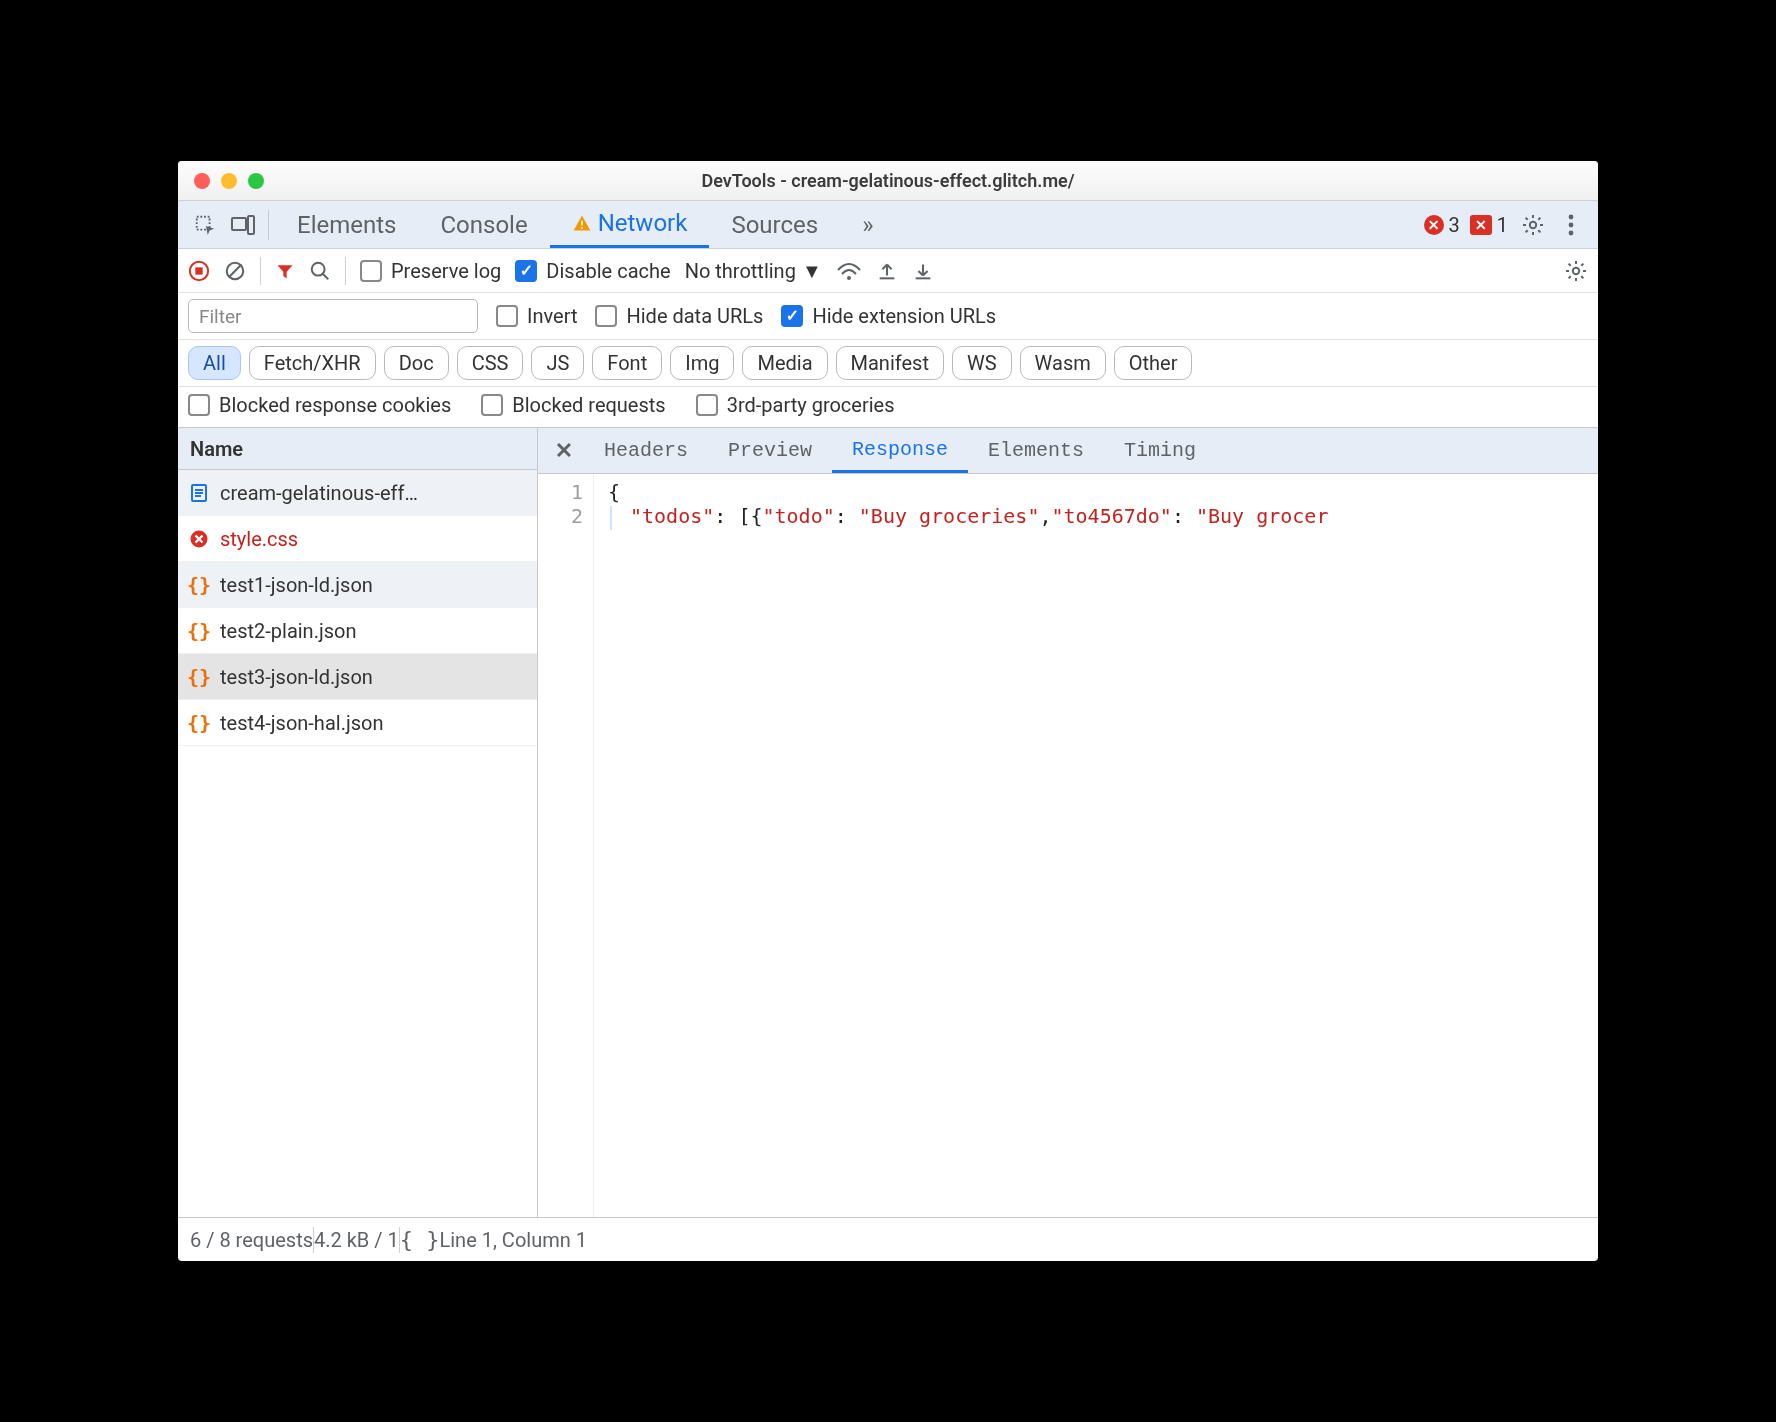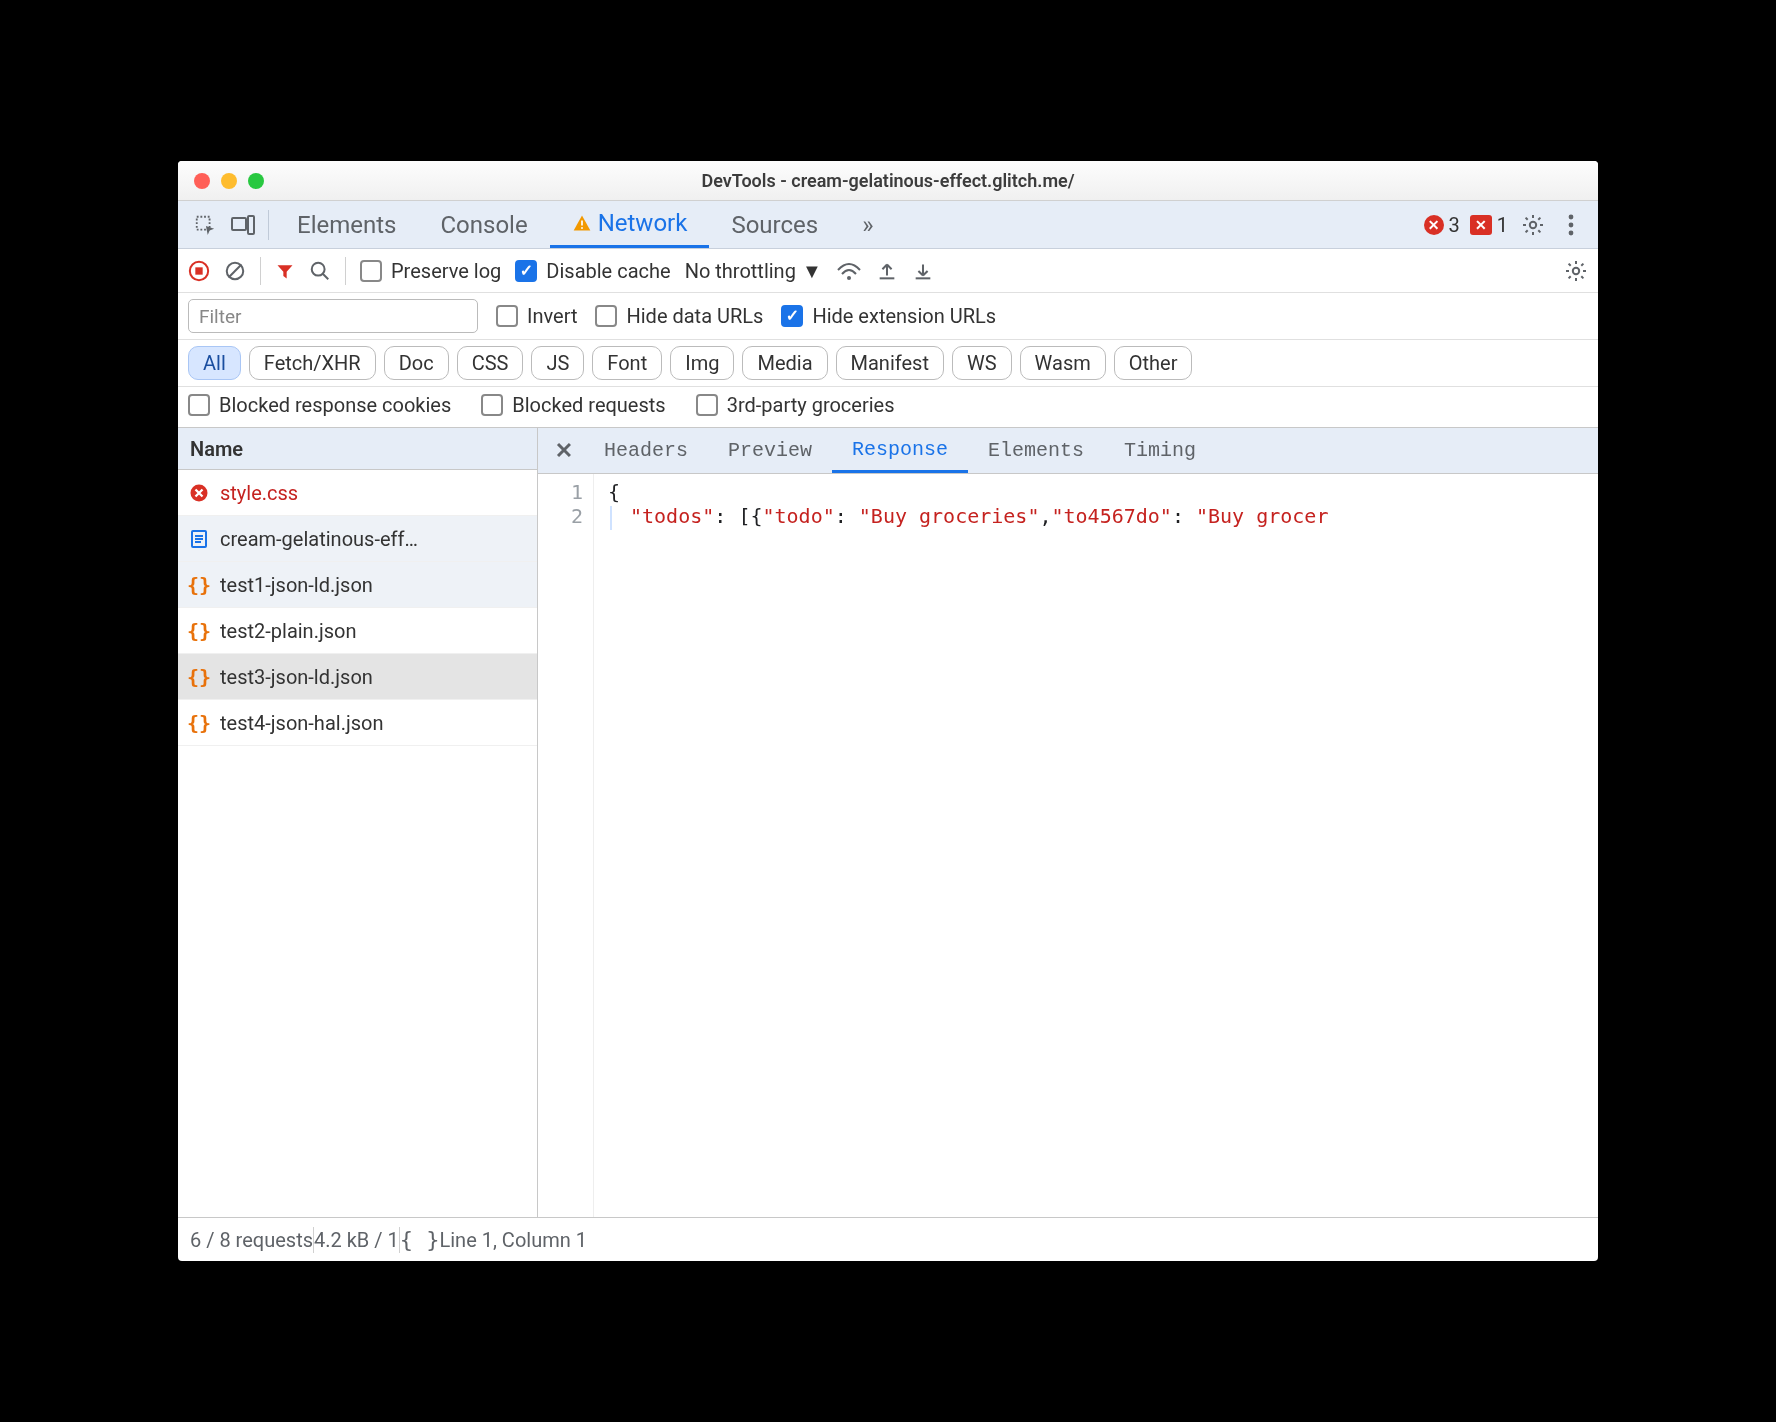--- a/index.html
+++ b/index.html
@@ -406,40 +406,40 @@
     </label>
   </div>
 
   <div class="split">
 
     <div class="reqlist">
       <div class="reqlist-header">
         <span>Name</span>
       </div>
 
-      <div class="req-row error">
-        <span class="ficon">
-          <svg width="20" height="20" viewBox="0 0 20 20">
-              <circle cx="10" cy="10" r="8.5" fill="#d93025"></circle>
-              <path d="M6.5 6.5 L13.5 13.5 M13.5 6.5 L6.5 13.5" stroke="#fff" stroke-width="2.3"></path>
-            </svg>
-        </span>
-        <span>style.css</span>
-      </div>
-
       <div class="req-row even">
         <span class="ficon">
           <svg width="20" height="20" viewBox="0 0 20 20">
               <rect x="3" y="2" width="14" height="16" rx="1" fill="none" stroke="#1a73e8" stroke-width="2"></rect>
               <line x1="6" y1="7" x2="14" y2="7" stroke="#1a73e8" stroke-width="2"></line>
               <line x1="6" y1="10" x2="14" y2="10" stroke="#1a73e8" stroke-width="2"></line>
               <line x1="6" y1="13" x2="12" y2="13" stroke="#1a73e8" stroke-width="2"></line>
             </svg>
         </span>
         <span>cream-gelatinous-eff…</span>
+      </div>
+
+      <div class="req-row error">
+        <span class="ficon">
+          <svg width="20" height="20" viewBox="0 0 20 20">
+              <circle cx="10" cy="10" r="8.5" fill="#d93025"></circle>
+              <path d="M6.5 6.5 L13.5 13.5 M13.5 6.5 L6.5 13.5" stroke="#fff" stroke-width="2.3"></path>
+            </svg>
+        </span>
+        <span>style.css</span>
       </div>
 
       <div class="req-row even">
         <span class="ficon" style="color:#e8710a;font-weight:700;font-family:ui-monospace,Menlo,monospace;">{}</span>
         <span>test1-json-ld.json</span>
       </div>
       <div class="req-row">
         <span class="ficon" style="color:#e8710a;font-weight:700;font-family:ui-monospace,Menlo,monospace;">{}</span>
         <span>test2-plain.json</span>
       </div>

